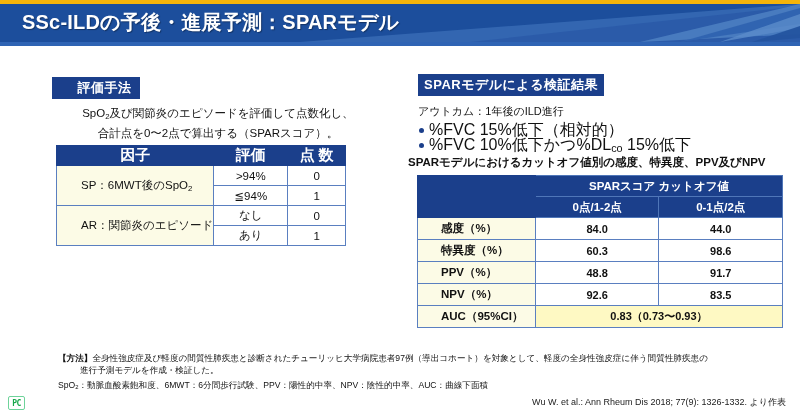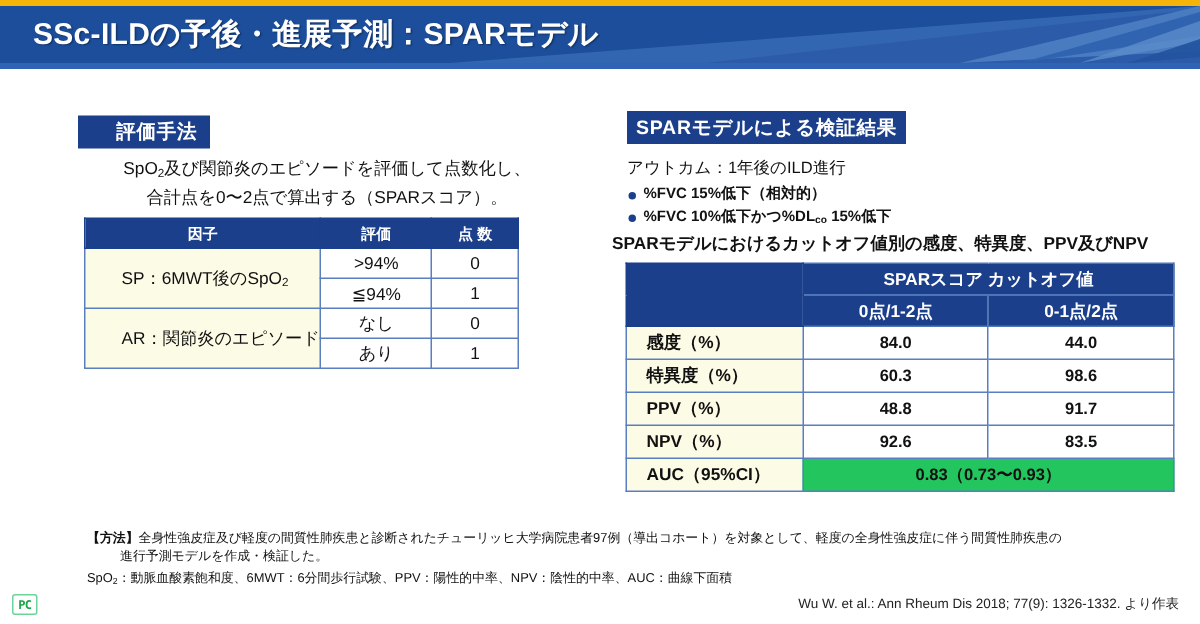--- a/index.html
+++ b/index.html
@@ -52,61 +52,61 @@
   table.tbl { border-collapse: collapse; position: absolute; }
   table.tbl td, table.tbl th {
     border: 1px solid #5a7fc0; padding: 0;
     font-size: 11.5px; color: #111; text-align: center;
     font-weight: normal; vertical-align: middle;
   }
   
   #left-table { left: 56px; top: 145px; width: 290px; }
   #left-table th {
     background: #1b3f8b; color: #fff; font-weight: bold;
-    height: 20px; border-color: #1b3f8b; font-size: 10px;
+    height: 20px; border-color: #1b3f8b; font-size: 15px; font-family: Liberation Serif, serif;
   }
   #left-table td { height: 20px; }
   #left-table td.factor {
     background: #fcfbe6; text-align: left; padding-left: 24px; white-space: nowrap;
   }
   #left-table td.val { background: #ffffff; width: 78px; }
   #left-table td.pts { background: #ffffff; width: 62px; }
 
   
   .r-outcome {
     position: absolute; left: 418px; top: 104px;
     font-size: 11px; color: #111; white-space: nowrap;
   }
   .r-bullets { position: absolute; left: 418px; top: 122px; }
   .r-bullets .bl {
-    font-size: 10px; color: #111; line-height: 15px;
-    white-space: nowrap; position: relative; padding-left: 11px; font-weight: bold;
+    font-size: 16px; color: #111; line-height: 15px;
+    white-space: nowrap; position: relative; padding-left: 11px;
   }
   .r-bullets .bl::before {
     content: ""; position: absolute; left: 1px; top: 6px;
     width: 5px; height: 5px; border-radius: 50%; background: #1b3f8b;
   }
   .r-heading {
     position: absolute; left: 408px; top: 155px;
     font-size: 11.5px; font-weight: bold; color: #111; white-space: nowrap;
   }
 
   
   #right-table { left: 417px; top: 175px; width: 366px; }
   #right-table th {
     background: #1b3f8b; color: #fff; font-weight: bold;
     border: 1px solid #4f76b8; height: 21px; font-size: 11.5px;
   }
   #right-table td { height: 22px; font-size: 11px; font-weight: bold; }
   #right-table td.metric {
-    background: #fcfbe6; text-align: left; padding-left: 13px;
+    background: #fcfbe6; text-align: left; padding-left: 23px;
     font-size: 11.5px; font-weight: bold; white-space: nowrap; width: 118px;
   }
   #right-table td.num { background: #fff; width: 124px; }
-  #right-table td.span2 { background: #22c55e; }
+  #right-table td.span2 { background: #fef9c3; }
   #right-table .blankcorner { background: #1b3f8b; border: 1px solid #1b3f8b; }
 
   
   .fn-method {
     position: absolute; left: 58px; top: 352px; width: 700px;
     font-size: 8.6px; color: #111; line-height: 12px;
   }
   .fn-method b { font-weight: bold; }
   .fn-method .l2 { padding-left: 22px; }
   .fn-abbr {

